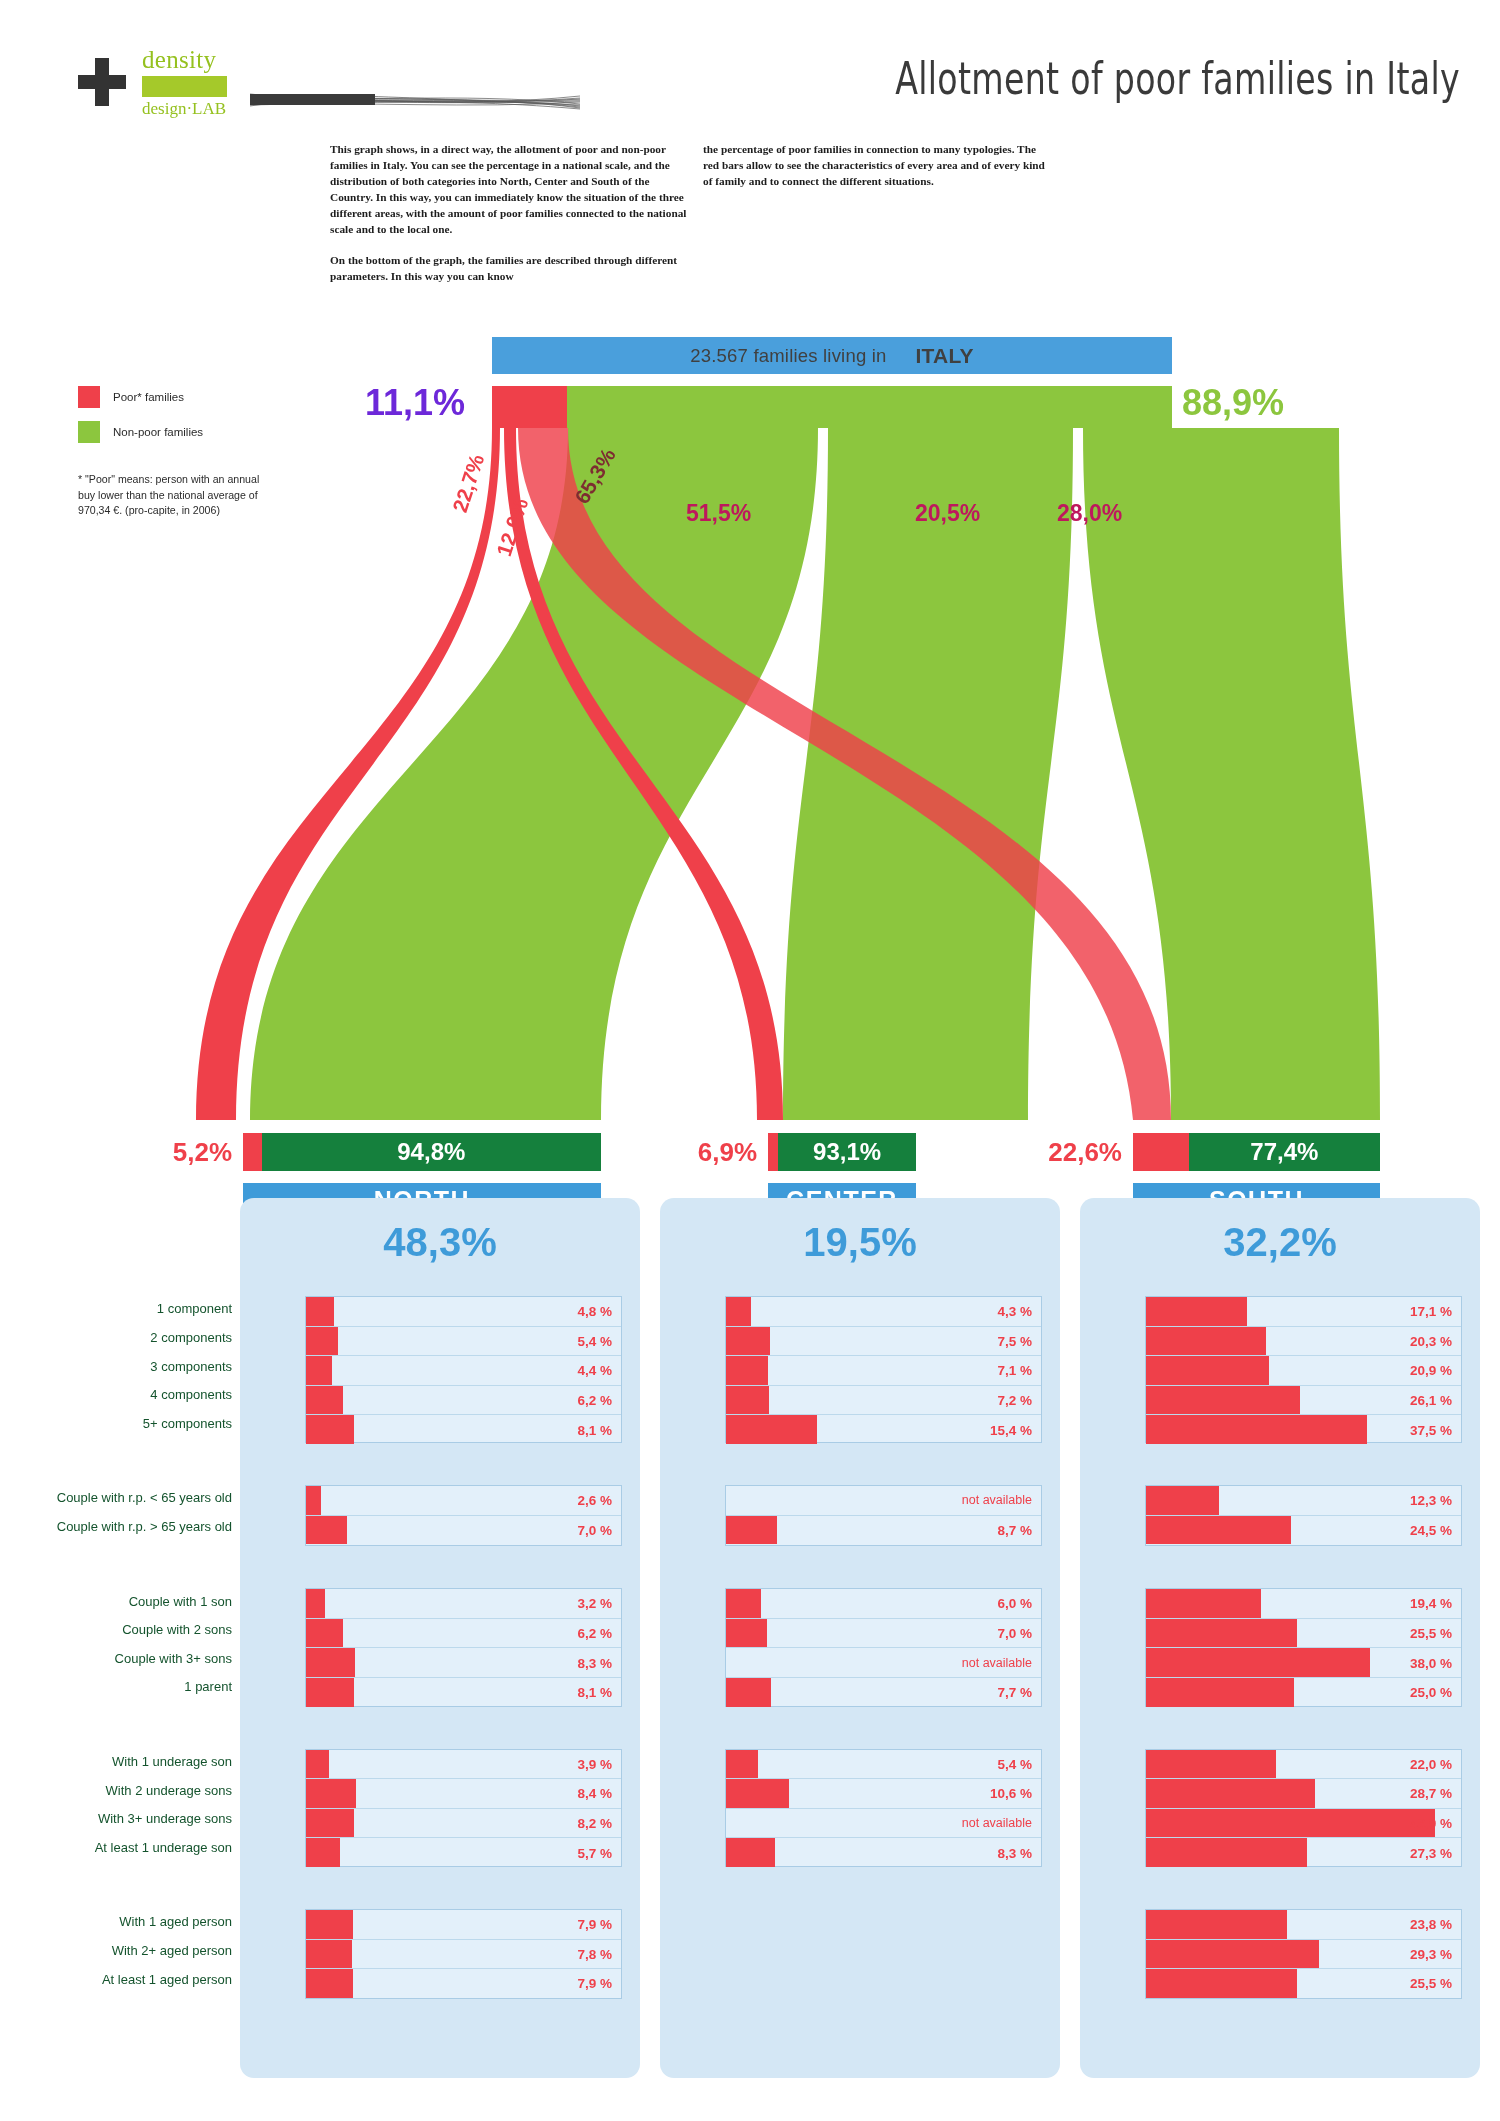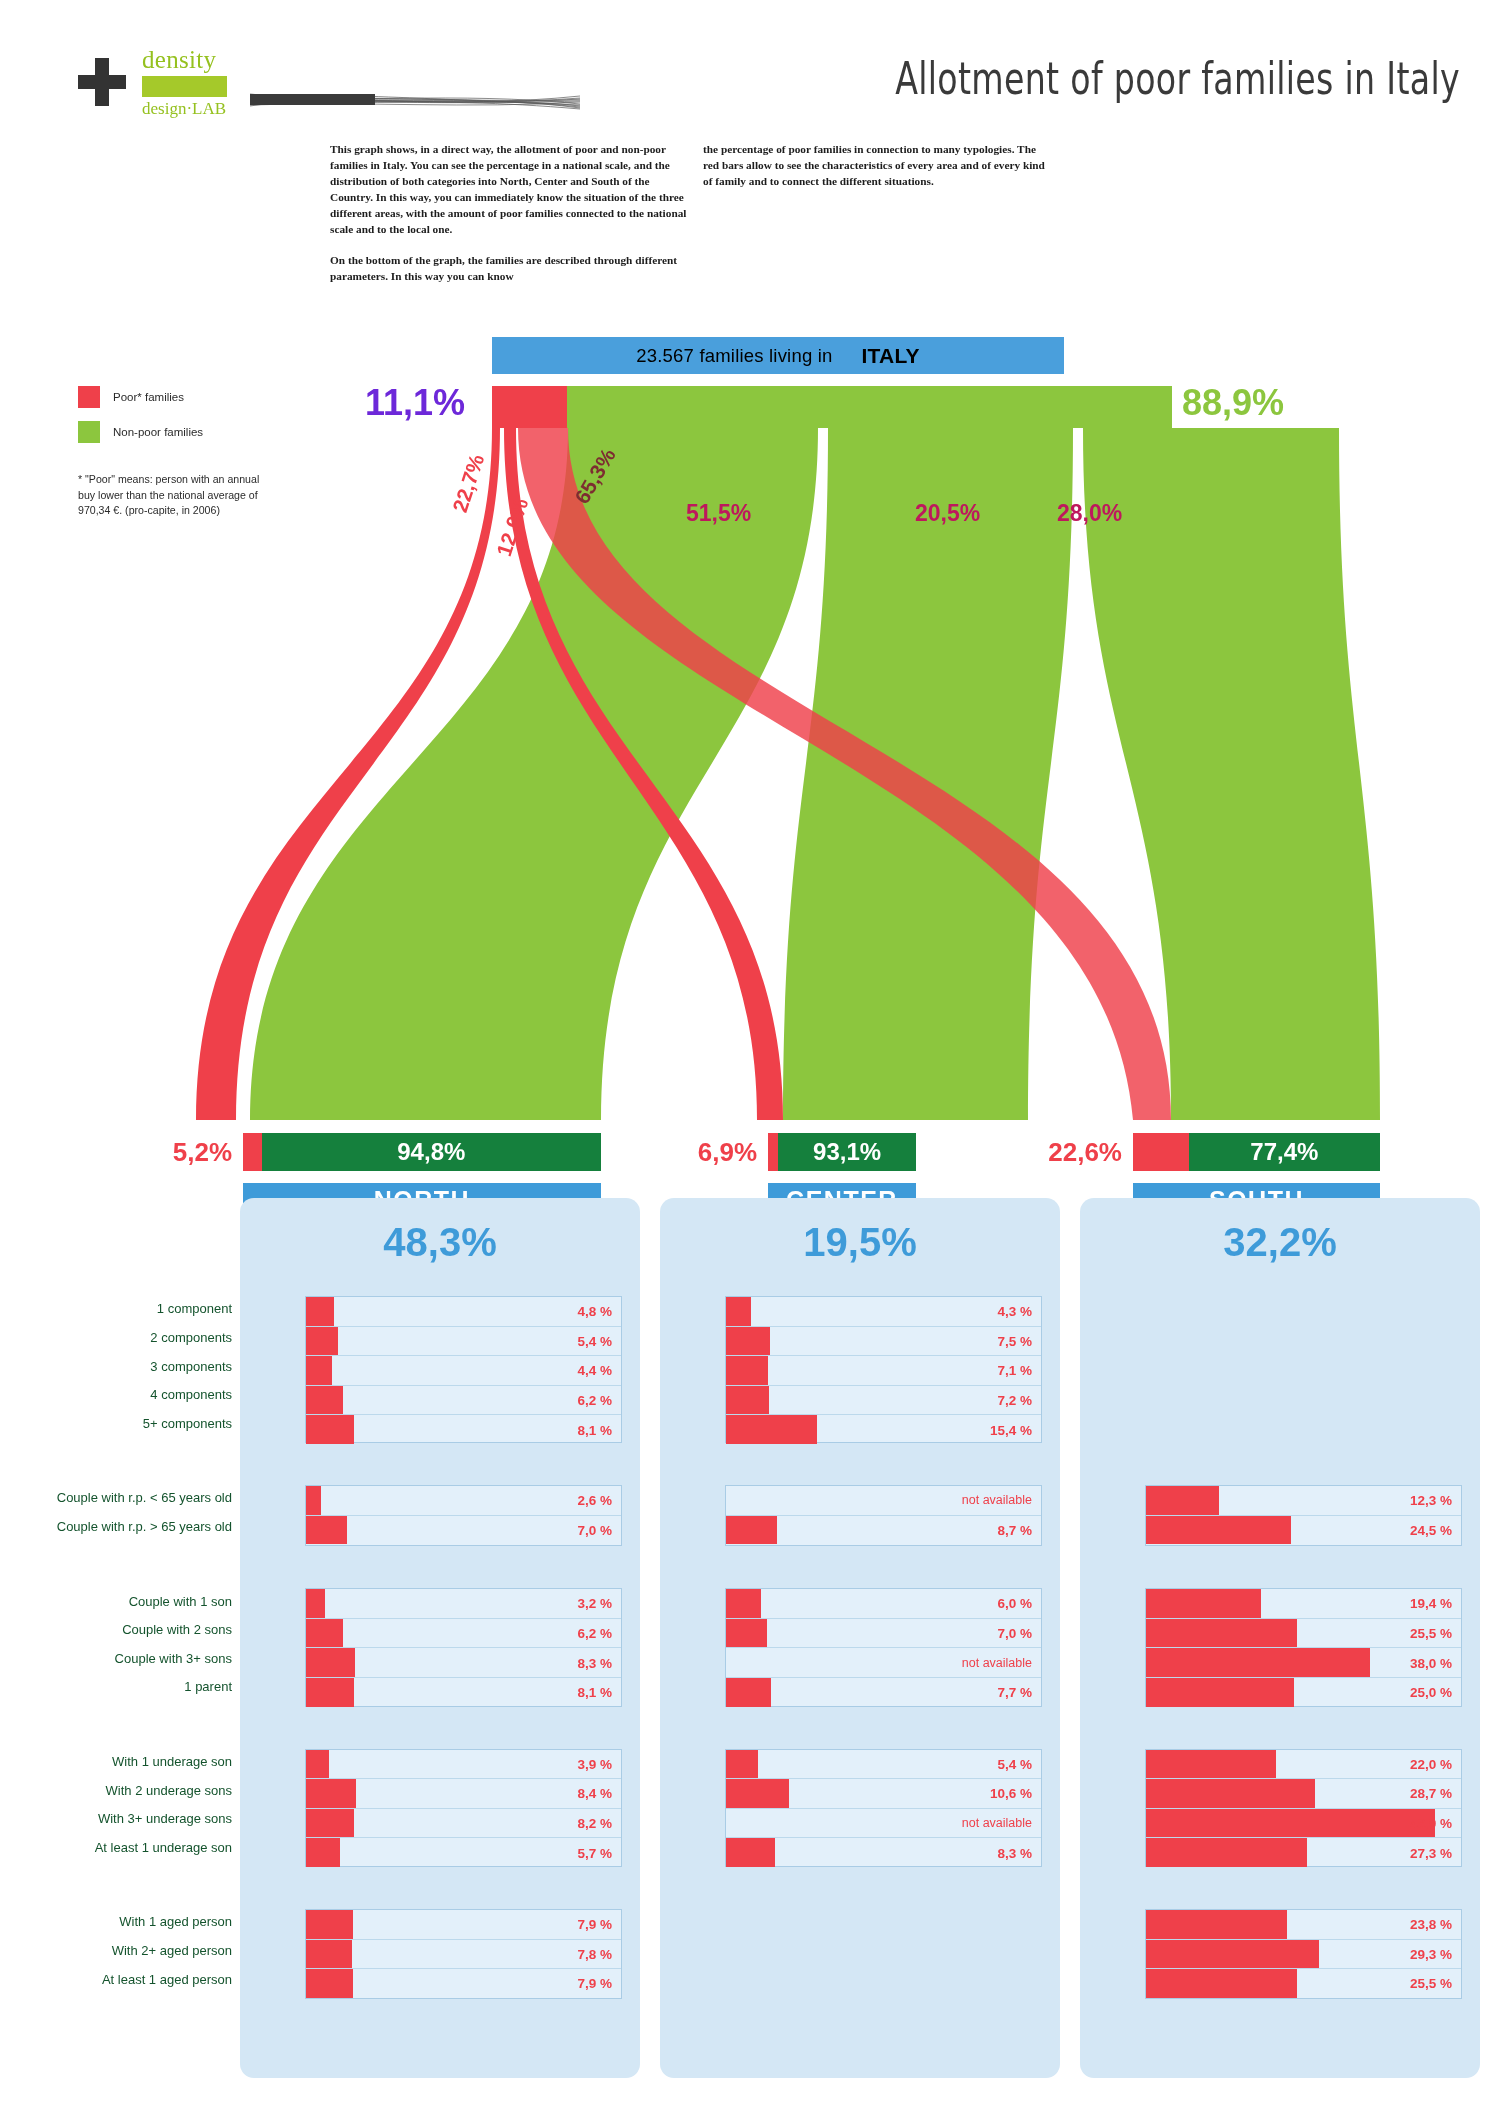--- a/index.html
+++ b/index.html
@@ -35,22 +35,22 @@
   #intro-col2 p{margin:0;}
 
   
   #legend{left:78px;top:386px;width:230px;}
   .legend-row{display:flex;align-items:center;margin-bottom:13px;}
   .legend-swatch{width:22px;height:22px;margin-right:13px;flex:none;}
   .legend-label{font-size:11.5px;color:#2b2b2b;}
   #legend-note{left:78px;top:472px;width:200px;font-size:10.6px;line-height:1.48;color:#2b2b2b;}
 
   
-  #italy-bar{left:492px;top:337px;width:572px;height:37px;background:#4a9fdc;
-     color:#000000;display:flex;align-items:center;justify-content:center;
+  #italy-bar{left:492px;top:337px;width:680px;height:37px;background:#4a9fdc;
+     color:#404040;display:flex;align-items:center;justify-content:center;
      font-size:18.5px;letter-spacing:.2px;}
   #italy-bar b{font-weight:bold;margin-left:5px;font-size:21px;padding-left:24px;}
   #italy-split{left:492px;top:386px;width:680px;height:42px;display:flex;}
   #italy-poor{background:#ef404a;height:100%;}
   #italy-nonpoor{background:#8cc63e;height:100%;}
   #italy-poor-label{left:350px;top:382px;width:130px;text-align:center;
       font-size:36px;font-weight:bold;color:#6d28d9;}
   #italy-nonpoor-label{left:1182px;top:382px;font-size:36px;font-weight:bold;color:#8cc63e;}
 
   
@@ -260,20 +260,42 @@
       </div>
       <div class="row">
         <div class="rowbar" style="width: 42.5077px;"></div>
         <div class="rowval">7,2 %</div>
       </div>
       <div class="row">
         <div class="rowbar" style="width: 90.9192px;"></div>
         <div class="rowval">15,4 %</div>
       </div>
     </div>
+    <div class="group" style="left: 1145px; top: 1296px; width: 315px; height: 145px;">
+      <div class="row">
+        <div class="rowbar" style="width: 100.956px;"></div>
+        <div class="rowval">17,1 %</div>
+      </div>
+      <div class="row">
+        <div class="rowbar" style="width: 119.848px;"></div>
+        <div class="rowval">20,3 %</div>
+      </div>
+      <div class="row">
+        <div class="rowbar" style="width: 123.39px;"></div>
+        <div class="rowval">20,9 %</div>
+      </div>
+      <div class="row">
+        <div class="rowbar" style="width: 154.09px;"></div>
+        <div class="rowval">26,1 %</div>
+      </div>
+      <div class="row">
+        <div class="rowbar" style="width: 221.394px;"></div>
+        <div class="rowval">37,5 %</div>
+      </div>
+    </div>
     <div class="rowlabel" style="left: 0px; width: 232px; top: 1490.3px;">Couple with r.p. &lt; 65 years old</div>
     <div class="rowlabel" style="left: 0px; width: 232px; top: 1518.9px;">Couple with r.p. &gt; 65 years old</div>
     <div class="group" style="left: 305px; top: 1485px; width: 315px; height: 59.2px;">
       <div class="row">
         <div class="rowbar" style="width: 15.35px;"></div>
         <div class="rowval">2,6 %</div>
       </div>
       <div class="row">
         <div class="rowbar" style="width: 41.3269px;"></div>
         <div class="rowval">7,0 %</div>

